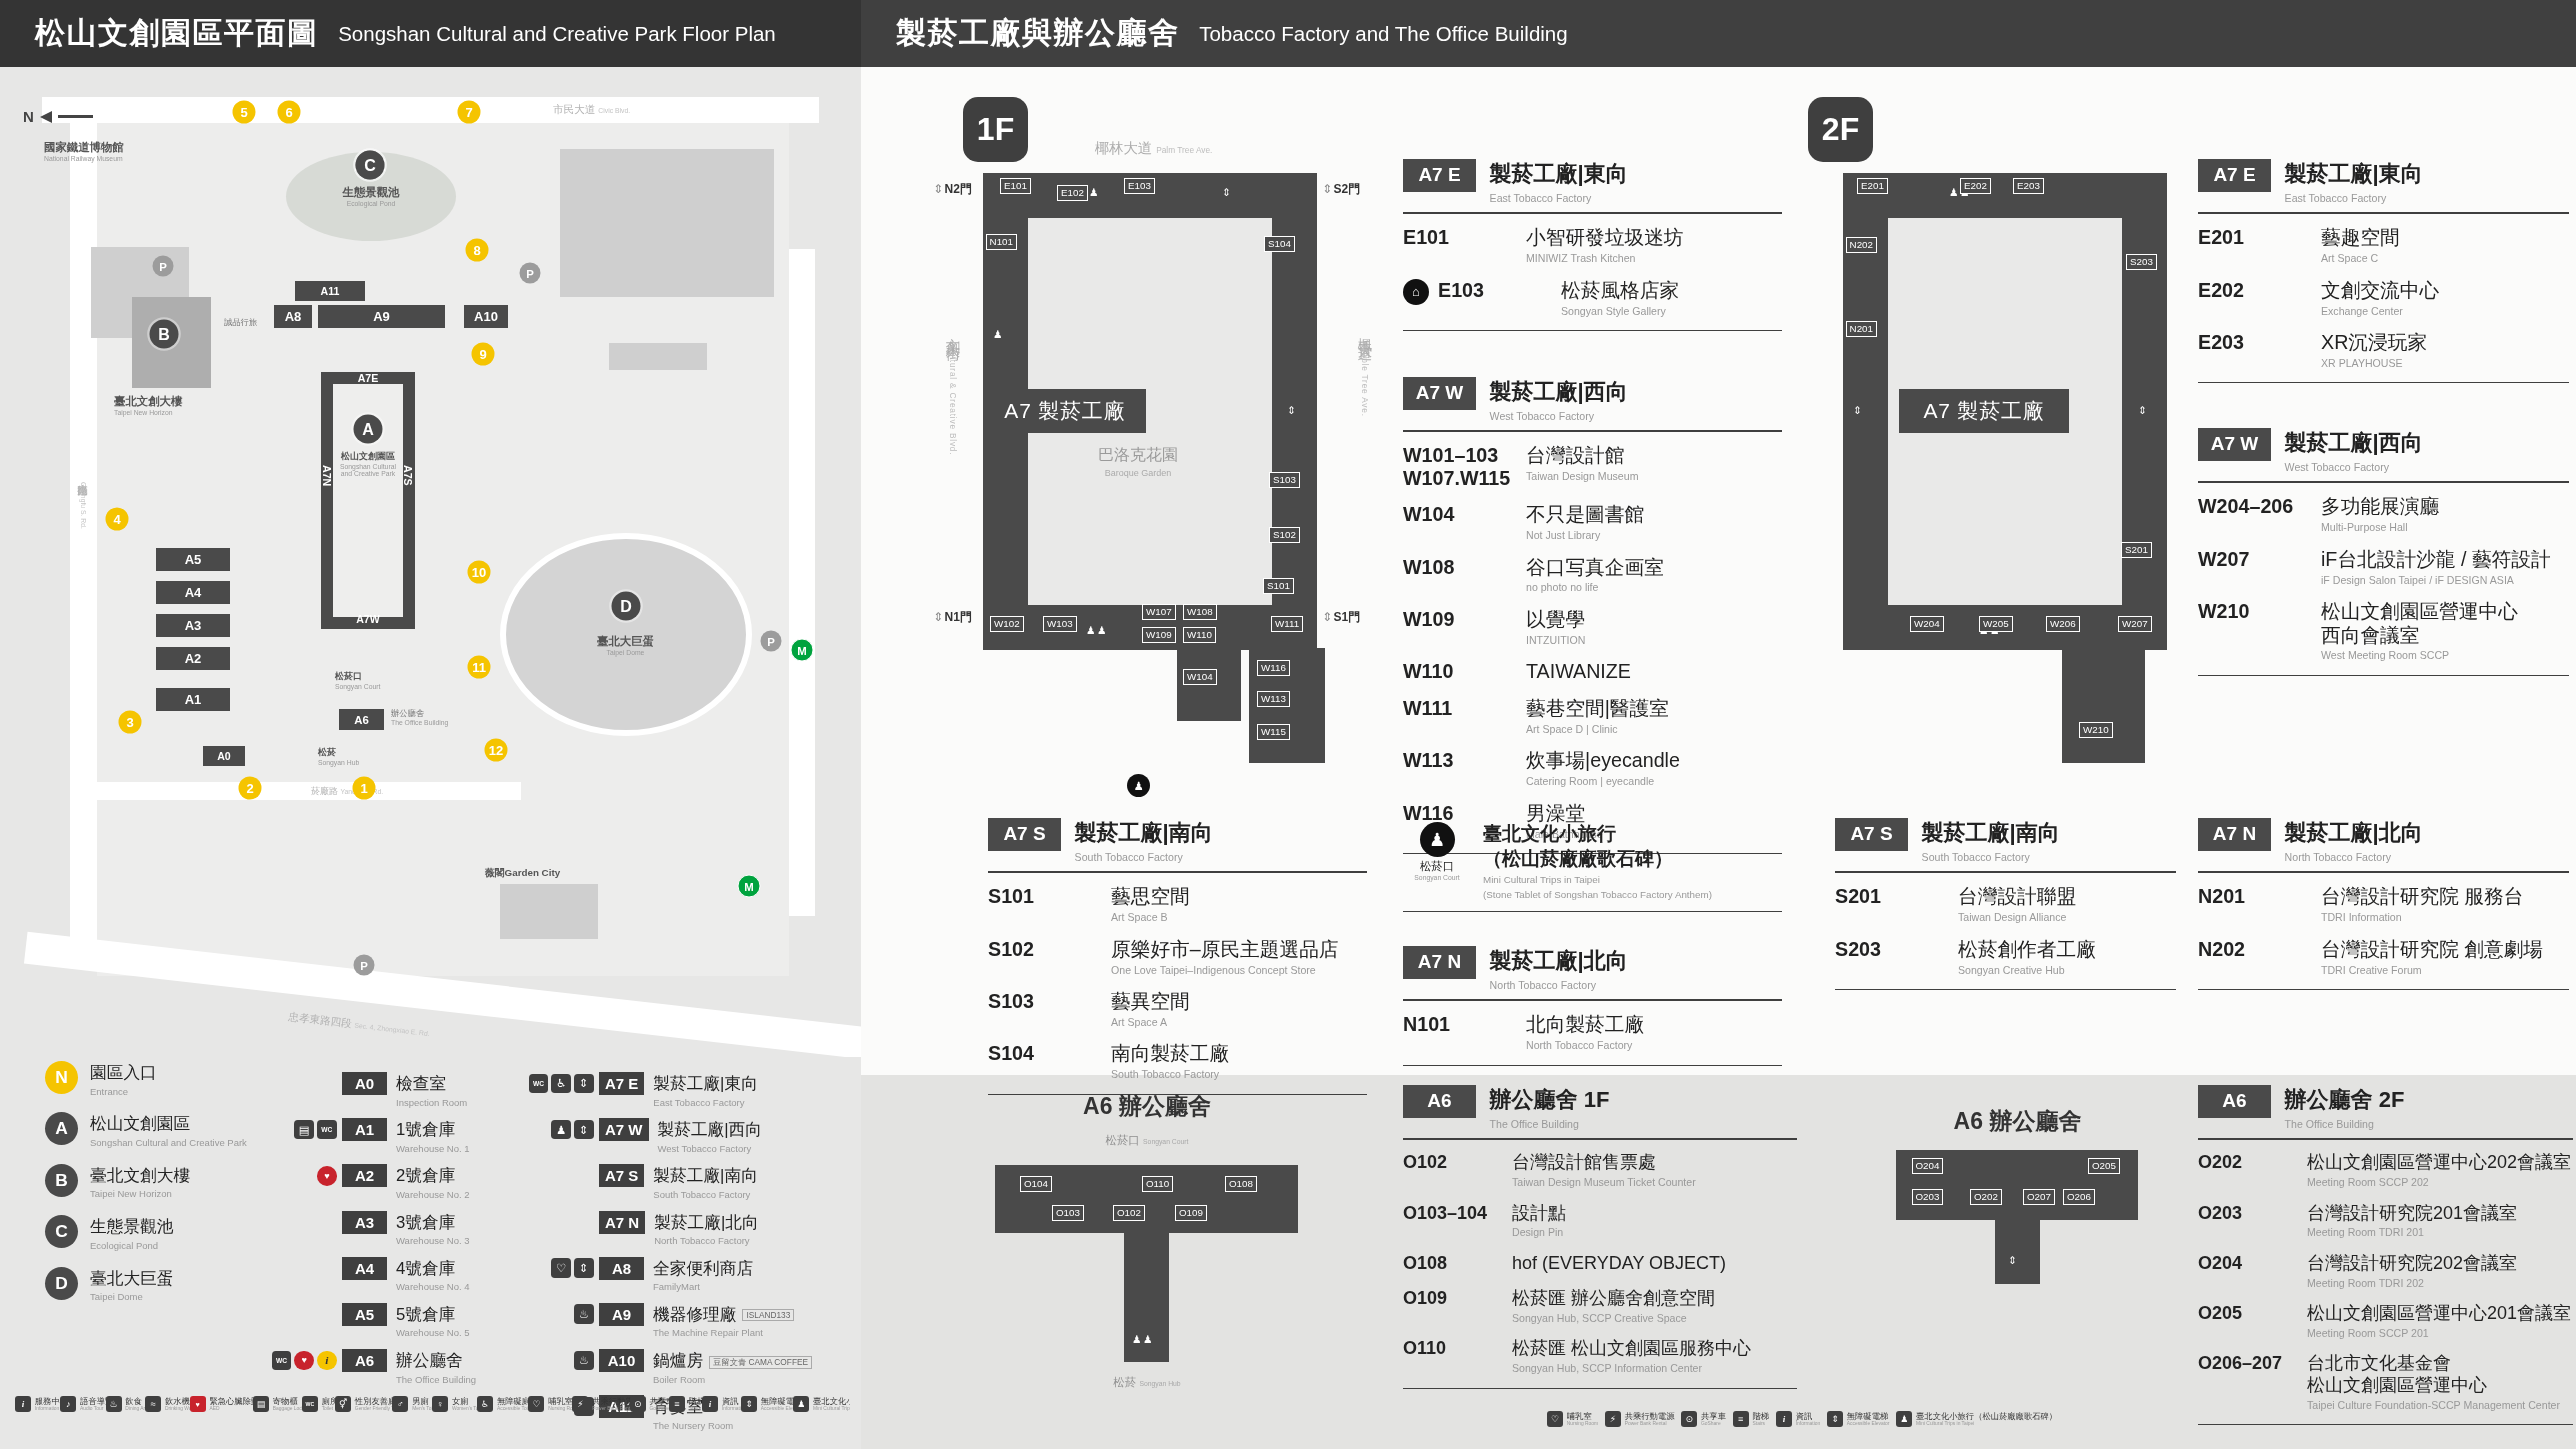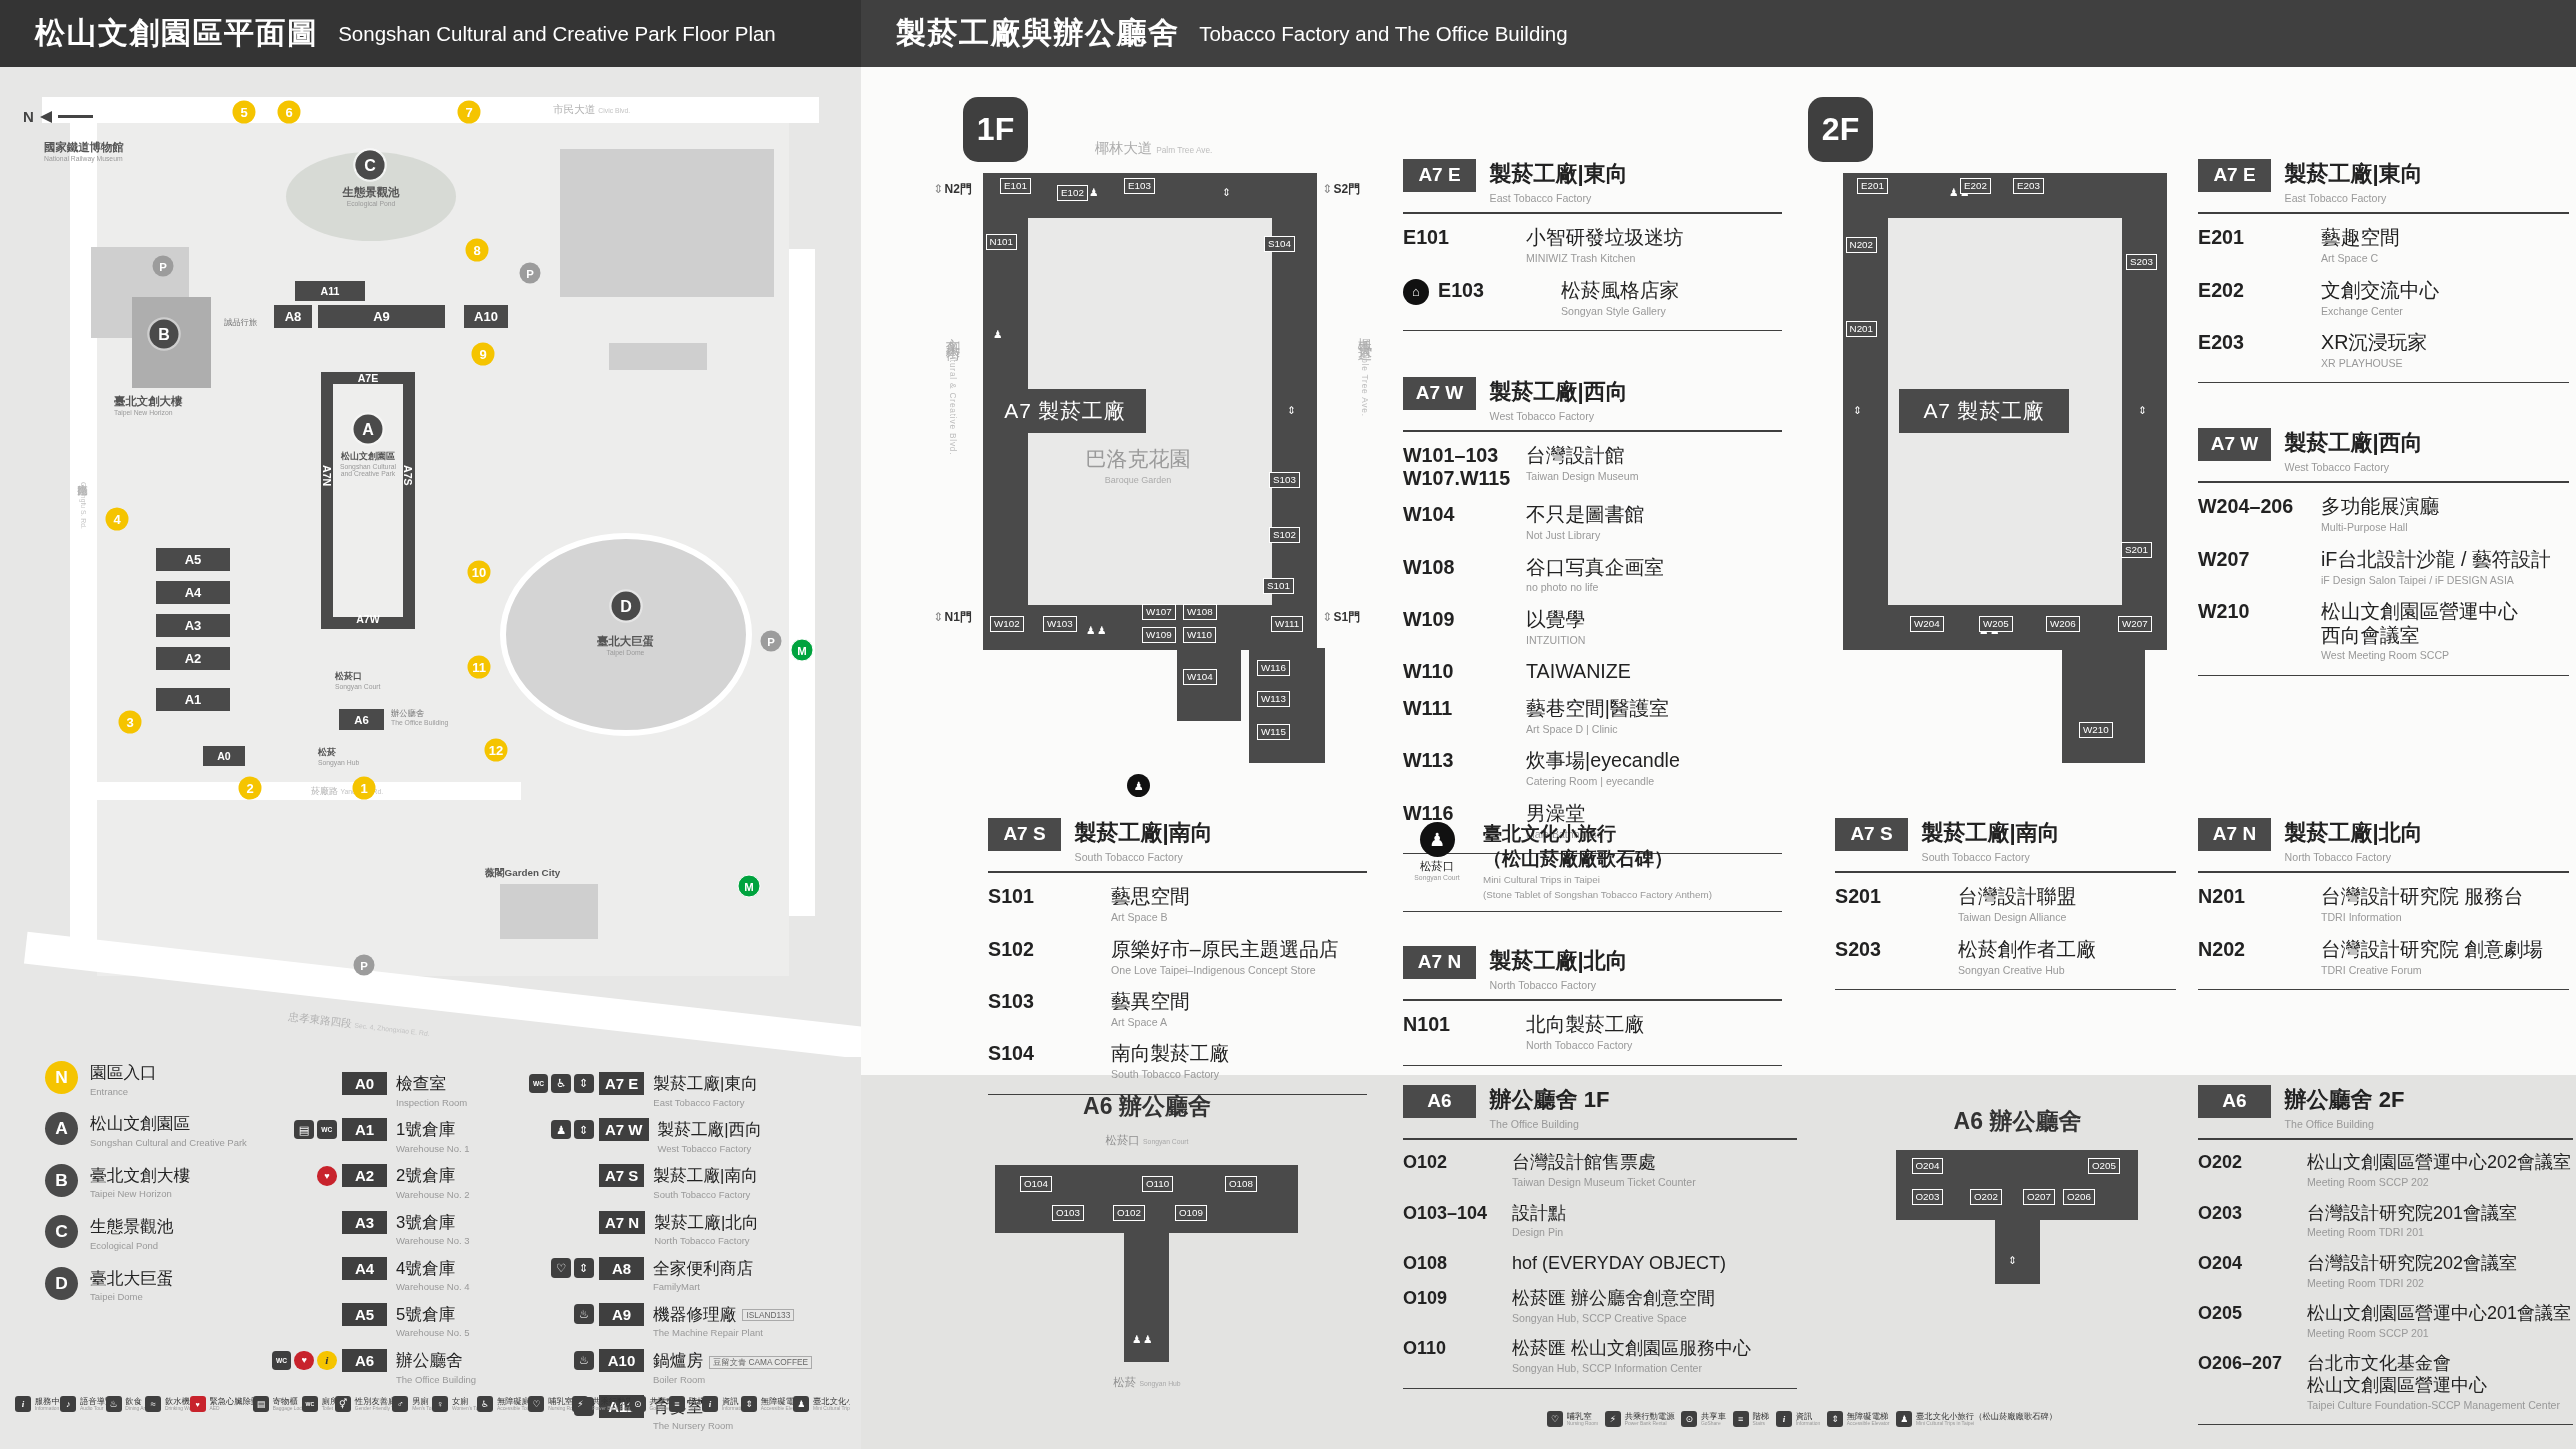--- a/index.html
+++ b/index.html
@@ -110,21 +110,21 @@
   .ct1{font-size:19px;font-weight:bold;color:#222;line-height:1.3}
   .cte{font-size:9.8px;color:#999;line-height:1.35;margin-top:1.5px}
 
   
   .fbadge{position:absolute;width:65px;height:65px;background:#3f3f3f;color:#fff;border-radius:15px;display:flex;align-items:center;justify-content:center;font-size:32px;font-weight:bold}
   .plan{position:absolute}
   .ring{position:absolute;background:#e9e9e8;border:45px solid #4a4a4a}
   .darkblk{position:absolute;background:#4a4a4a}
   .pname{position:absolute;background:#4a4a4a;color:#fff;display:flex;align-items:center;justify-content:center;font-size:21px;font-weight:normal;letter-spacing:0.8px}
   .pgarden{position:absolute;text-align:center;color:#9a9a9a}
-  .pgarden .g1{font-size:21px}
+  .pgarden .g1{font-size:16px}
   .pgarden .g2{font-size:9px;margin-top:1.5px;color:#ababab}
   .pstreet{position:absolute;text-align:center;color:#adadad;font-size:14.4px;white-space:nowrap}
   .pstreet .psen{font-size:8.3px;color:#bdbdbd}
   .vstreet{position:absolute;writing-mode:vertical-rl;color:#adadad;font-size:14.4px;letter-spacing:3px}
   .vstreet .psen{font-size:8.3px;letter-spacing:0.8px;color:#bdbdbd}
   .chip{position:absolute;background:#4a4a4a;border:1.5px solid #fff;color:#fff;font-size:9.8px;padding:0.8px 3px;line-height:1.25;white-space:nowrap}
   .gate{position:absolute;font-size:12px;color:#333;font-weight:bold;white-space:nowrap}
   .gate .gx{color:#888;font-weight:normal;margin-right:1.5px}
   .wpico{position:absolute;color:#fff;font-size:10.6px;letter-spacing:1.5px}
   .wpico::before{content:"♟"}

